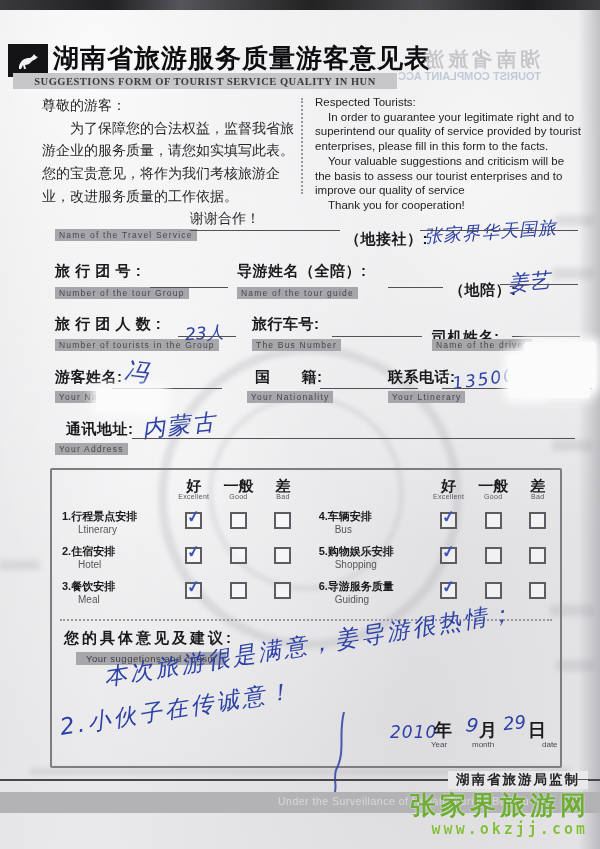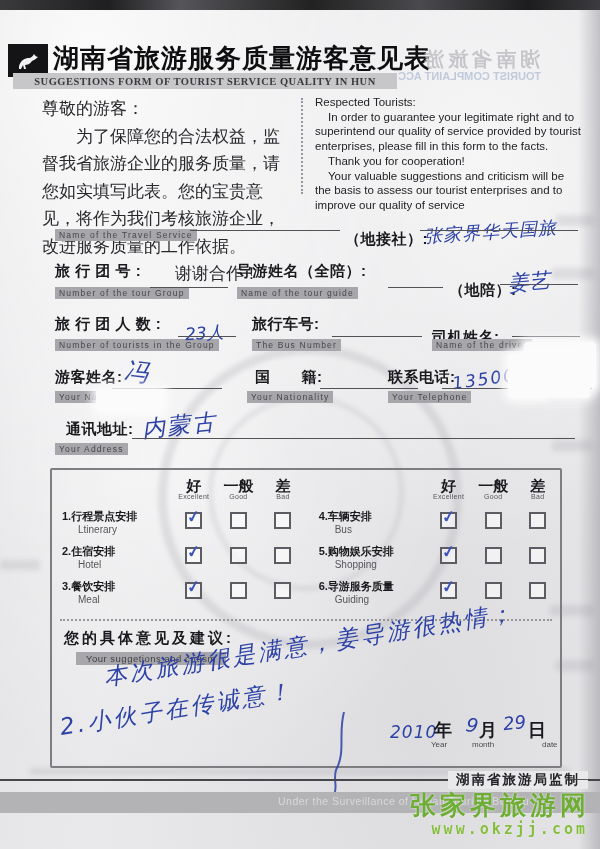--- a/index.html
+++ b/index.html
@@ -22,21 +22,21 @@
   .logo-box{position:absolute;left:8px;top:44px;width:40px;height:33px;background:#141416;display:flex;align-items:center;justify-content:center;}
   .title-cn{position:absolute;left:53px;top:41px;font-size:26px;font-weight:bold;color:#0e0e10;letter-spacing:1px;white-space:nowrap;}
   .title-bar{position:absolute;left:13px;top:73px;width:384px;height:16px;background:#c7c7ca;
     font-family:"Liberation Serif",serif;font-weight:bold;font-size:10.5px;color:#3a3a3e;
     display:flex;align-items:center;justify-content:center;letter-spacing:.5px;}
   .bleed{position:absolute;transform:scaleX(-1);color:#bcbcc1;opacity:.8;white-space:nowrap;filter:blur(.7px);}
   .bleed-cn{left:420px;top:46px;font-size:20px;font-weight:bold;letter-spacing:4px;}
   .bleed-en{left:398px;top:70px;font-size:11px;font-weight:bold;color:#b4c1d4;}
   
   .intro-cn{position:absolute;left:42px;top:95px;width:252px;font-family:"Liberation Serif",serif;
-    font-size:17px;line-height:1.62;color:#28282c;}
+    font-size:14px;line-height:1.62;color:#28282c;}
   .intro-cn .body{text-indent:2em;}
   .intro-cn .closing{text-align:right;padding-right:34px;}
   .divider{position:absolute;left:301px;top:98px;height:96px;border-left:2px dotted #96969b;}
   .intro-en{position:absolute;left:315px;top:95px;width:268px;font-size:11.5px;line-height:1.28;color:#232327;}
   .intro-en p{margin:0;text-indent:13px;}
   
   .cnl{position:absolute;font-weight:bold;font-size:15px;color:#1a1a1e;letter-spacing:.5px;white-space:nowrap;}
   .sub{position:absolute;background:#a7a7ab;color:#46464b;font-size:8.5px;line-height:12px;
     padding:0 4px;letter-spacing:1.2px;white-space:nowrap;}
   .uline{position:absolute;border-bottom:1.5px solid #515156;}
@@ -117,22 +117,22 @@
 
   <div class="intro-cn">
     <div>尊敬的游客：</div>
     <div class="body">为了保障您的合法权益，监督我省旅游企业的服务质量，请您如实填写此表。您的宝贵意见，将作为我们考核旅游企业，改进服务质量的工作依据。</div>
     <div class="closing">谢谢合作！</div>
   </div>
   <div class="divider"></div>
   <div class="intro-en">
     <div>Respected Tourists:</div>
     <p>In order to guarantee your legitimate right and to superintend our quality of service provided by tourist enterprises, please fill in this form to the facts.</p>
+    <p>Your valuable suggestions and criticism will be the basis to assess our tourist enterprises and to improve our quality of service</p>
     <p>Thank you for cooperation!</p>
-    <p>Your valuable suggestions and criticism will be the basis to assess our tourist enterprises and to improve our quality of service</p>
   </div>
 
   <div class="sub" style="left:55px;top:229px;">Name of the Travel Service</div>
   <div class="uline" style="left:190px;top:230px;width:150px;"></div>
   <div class="cnl" style="left:345px;top:230px;">（地接社）:</div>
   <div class="hw" style="left:424px;top:220px;font-size:18px;transform:rotate(-4deg);letter-spacing:1px;">张家界华天国旅</div>
   <div class="uline" style="left:420px;top:230px;width:158px;"></div>
 
   <div class="cnl" style="left:55px;top:262px;">旅 行 团 号 :</div>
   <div class="sub" style="left:55px;top:287px;">Number of the tour Group</div>
@@ -158,21 +158,21 @@
 
   <div class="cnl" style="left:55px;top:368px;">游客姓名:</div>
   <div class="sub" style="left:55px;top:391px;">Your Name</div>
   <div class="hw" style="left:124px;top:356px;font-size:24px;transform:rotate(6deg);">冯</div>
   <div class="uline" style="left:112px;top:388px;width:110px;"></div>
   <div class="blob" style="left:96px;top:389px;width:68px;height:23px;"></div>
   <div class="cnl" style="left:255px;top:368px;">国　　籍:</div>
   <div class="sub" style="left:247px;top:391px;">Your Nationality</div>
   <div class="uline" style="left:320px;top:388px;width:98px;"></div>
   <div class="cnl" style="left:388px;top:368px;">联系电话:</div>
-  <div class="sub" style="left:388px;top:391px;">Your Telephone</div>
+  <div class="sub" style="left:388px;top:391px;">Your Ltinerary</div>
   <div class="hw" style="left:452px;top:368px;font-size:17px;transform:rotate(-8deg);letter-spacing:2px;">135006</div>
   <div class="uline" style="left:442px;top:388px;width:150px;"></div>
   <div class="blob" style="left:508px;top:354px;width:82px;height:44px;"></div>
 
   <div class="cnl" style="left:66px;top:420px;">通讯地址:</div>
   <div class="sub" style="left:55px;top:443px;">Your Address</div>
   <div class="hw" style="left:142px;top:410px;font-size:23px;transform:rotate(-6deg);letter-spacing:2px;">内蒙古</div>
   <div class="uline" style="left:132px;top:438px;width:443px;"></div>
 
   <div class="rtable">

